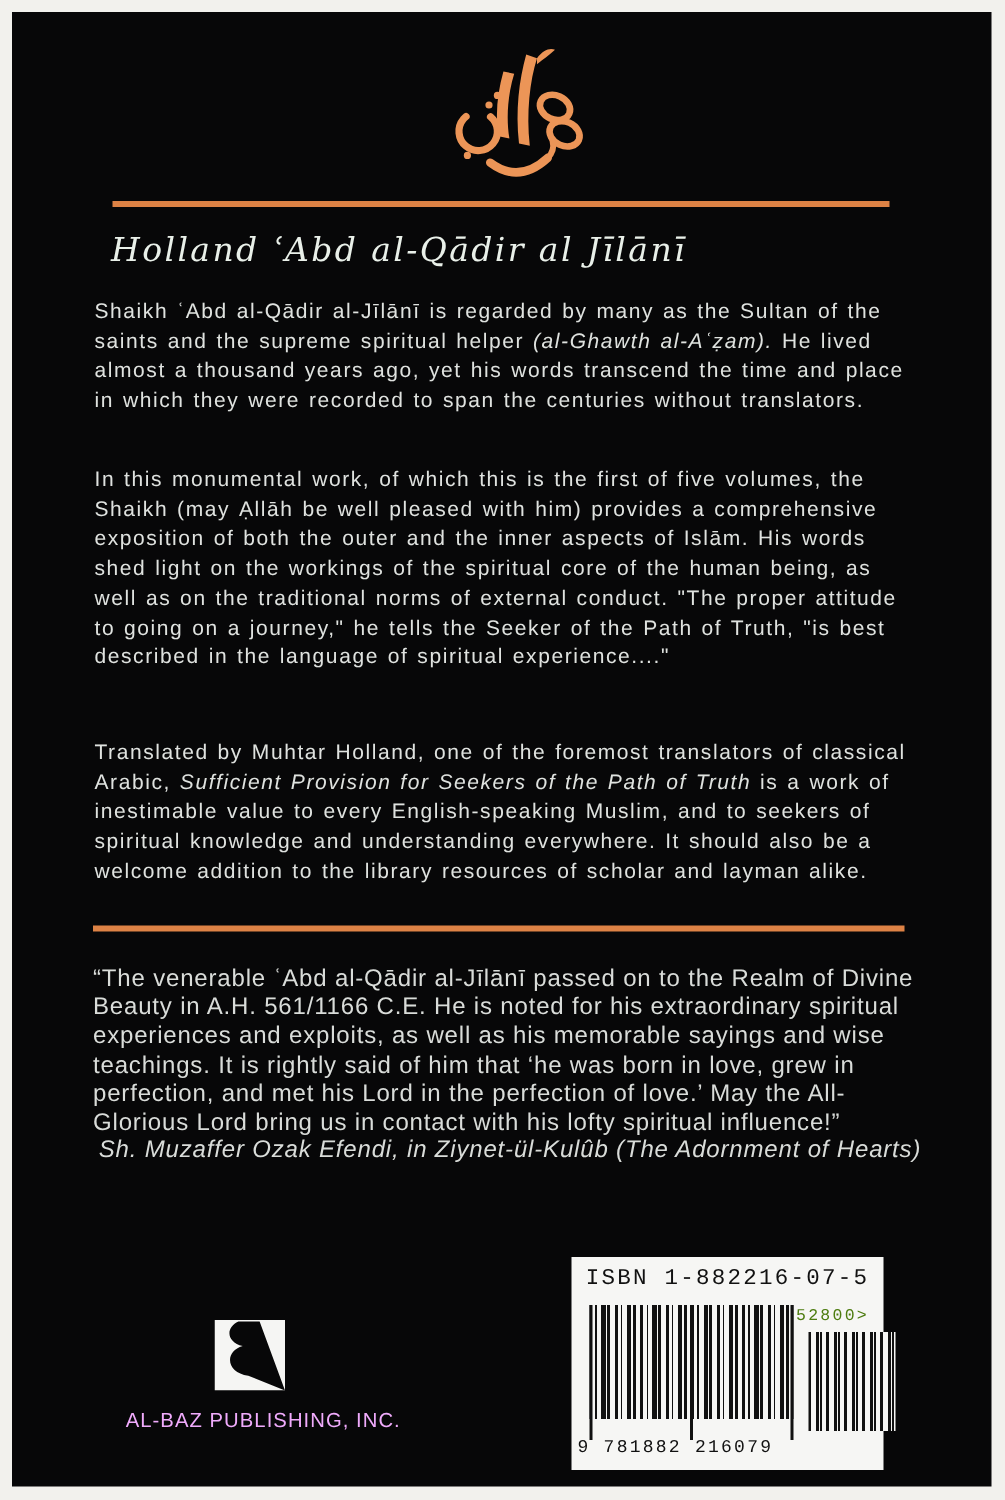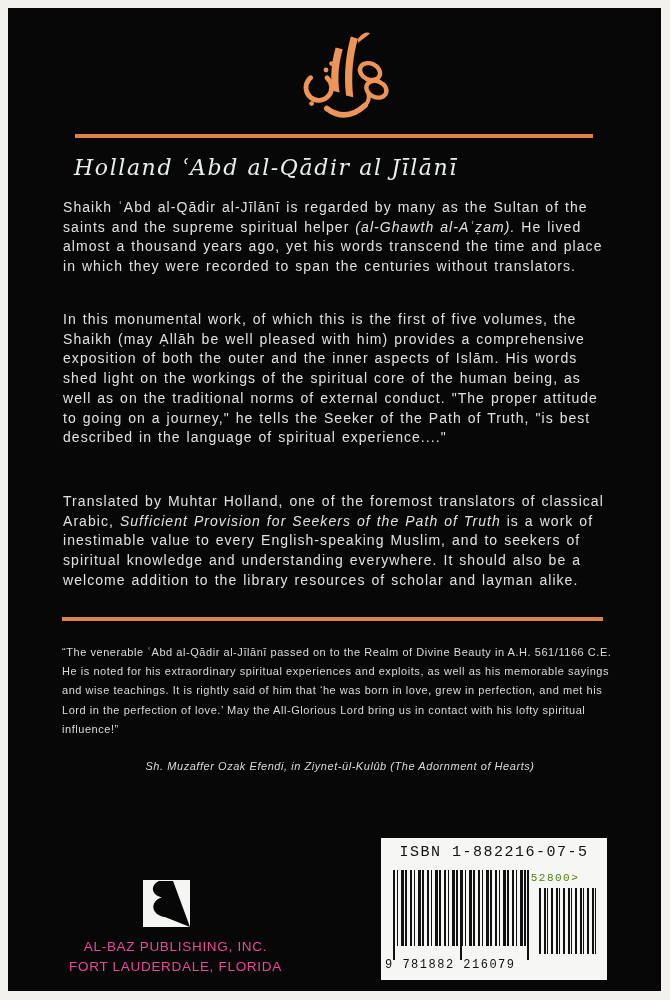--- a/index.html
+++ b/index.html
@@ -34,36 +34,36 @@
     color:#dfe2df;
     margin:0;
   }
   #para-1{top:190px;}
   #para-2{top:302px;}
   #para-3{top:484px;}
   .blurb em{font-style:italic;}
   
   .endorse{
     position:absolute;left:54px;width:556px;
-    font-size:11px;line-height:19.2px;
+    font-size:16px;line-height:19.2px;
     letter-spacing:0.55px;
     color:#d9dcd9;margin:0;
   }
   #endorse-quote{top:635px;}
   #endorse-attrib{top:749px;font-style:italic;text-align:center;}
   
   .logo{position:absolute;left:135px;top:872px;width:47px;height:47px;}
   .pub-block{
     position:absolute;left:40px;top:929px;width:255px;
-    text-align:center;color:#ec4899;
+    text-align:center;color:#f0abfc;
     font-size:13.5px;line-height:20px;letter-spacing:0.7px;
   }
   
   .bc-box{
-    position:absolute;left:373px;top:830px;width:226px;height:142px;
+    position:absolute;left:373px;top:830px;width:208px;height:142px;
     background:#f6f6f4;
   }
   .bc-isbn{
     position:absolute;left:0;top:6px;width:100%;
     text-align:center;
     font-family:"Liberation Mono", monospace;
     font-size:15px;letter-spacing:1.5px;
     color:#111;
   }
   .bc-main{
@@ -132,21 +132,20 @@
     <div id="rule-mid" class="rule"></div>
     <p id="endorse-quote" class="endorse">“The venerable ʿAbd al-Qādir al-Jīlānī passed on to the Realm of Divine Beauty in A.H. 561/1166 C.E.  He is noted for his extraordinary spiritual experiences and exploits, as well as his memorable sayings and wise teachings.  It is rightly said of him that ‘he was born in love, grew in perfection, and met his Lord in the perfection of love.’  May the All-Glorious Lord bring us in contact with his lofty spiritual influence!”</p>
     <p id="endorse-attrib" class="endorse">Sh. Muzaffer Ozak Efendi, in Ziynet-ül-Kulûb (The Adornment of Hearts)</p>
 
     <svg class="logo" viewBox="0 0 100 100">
       <rect width="100" height="100" fill="#f5f5f3"></rect>
       <path fill="#070708" d="M34,2 C16,10 16,31 40,37 C13,45 17,75 48,79 L100,100 L64,2 Z"></path>
     </svg>
     <div class="pub-block">
       <div>AL-BAZ PUBLISHING, INC.</div>
-      <div>FORT LAUDERDALE, FLORIDA</div>
     </div>
 
     <div class="bc-box">
       <div class="bc-isbn">ISBN 1-882216-07-5</div>
       <div class="bc-main"></div>
       <div id="guard-l" class="guard"></div>
       <div id="guard-c" class="guard"></div>
       <div id="guard-r" class="guard"></div>
       <div class="bc-digits">9 781882 216079</div>
       <div class="bc-supp-label">52800&gt;</div>

